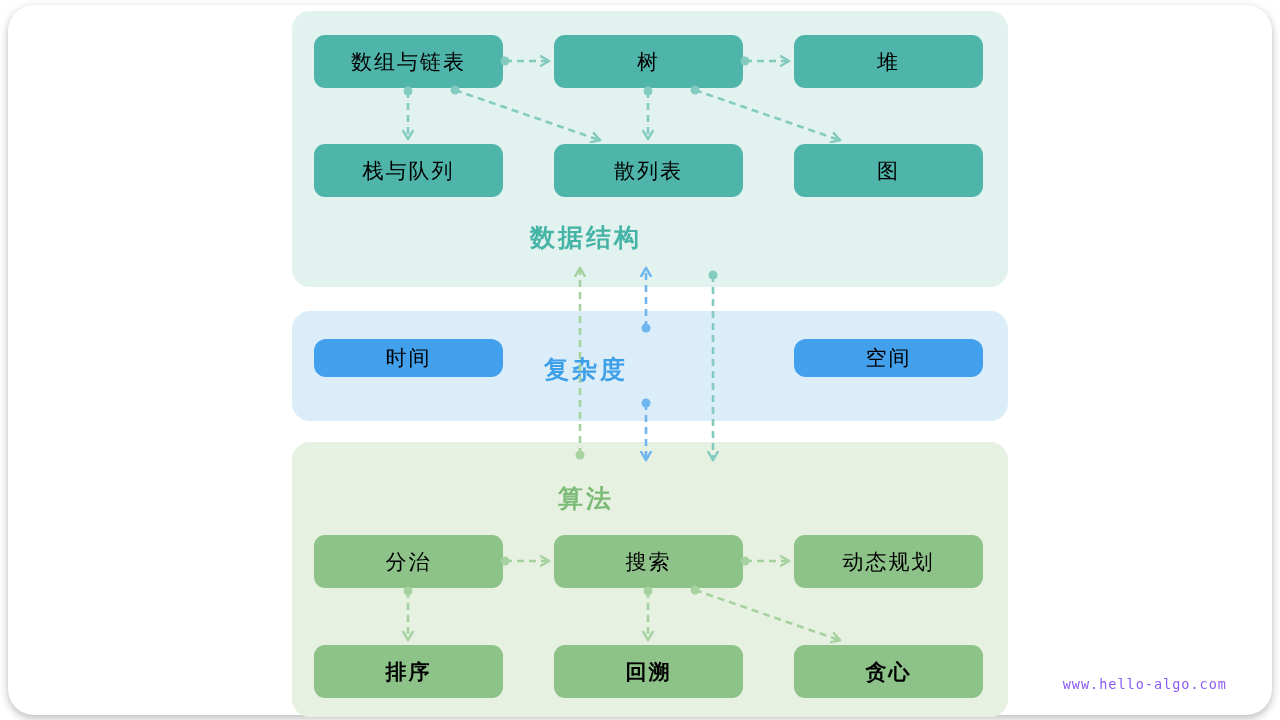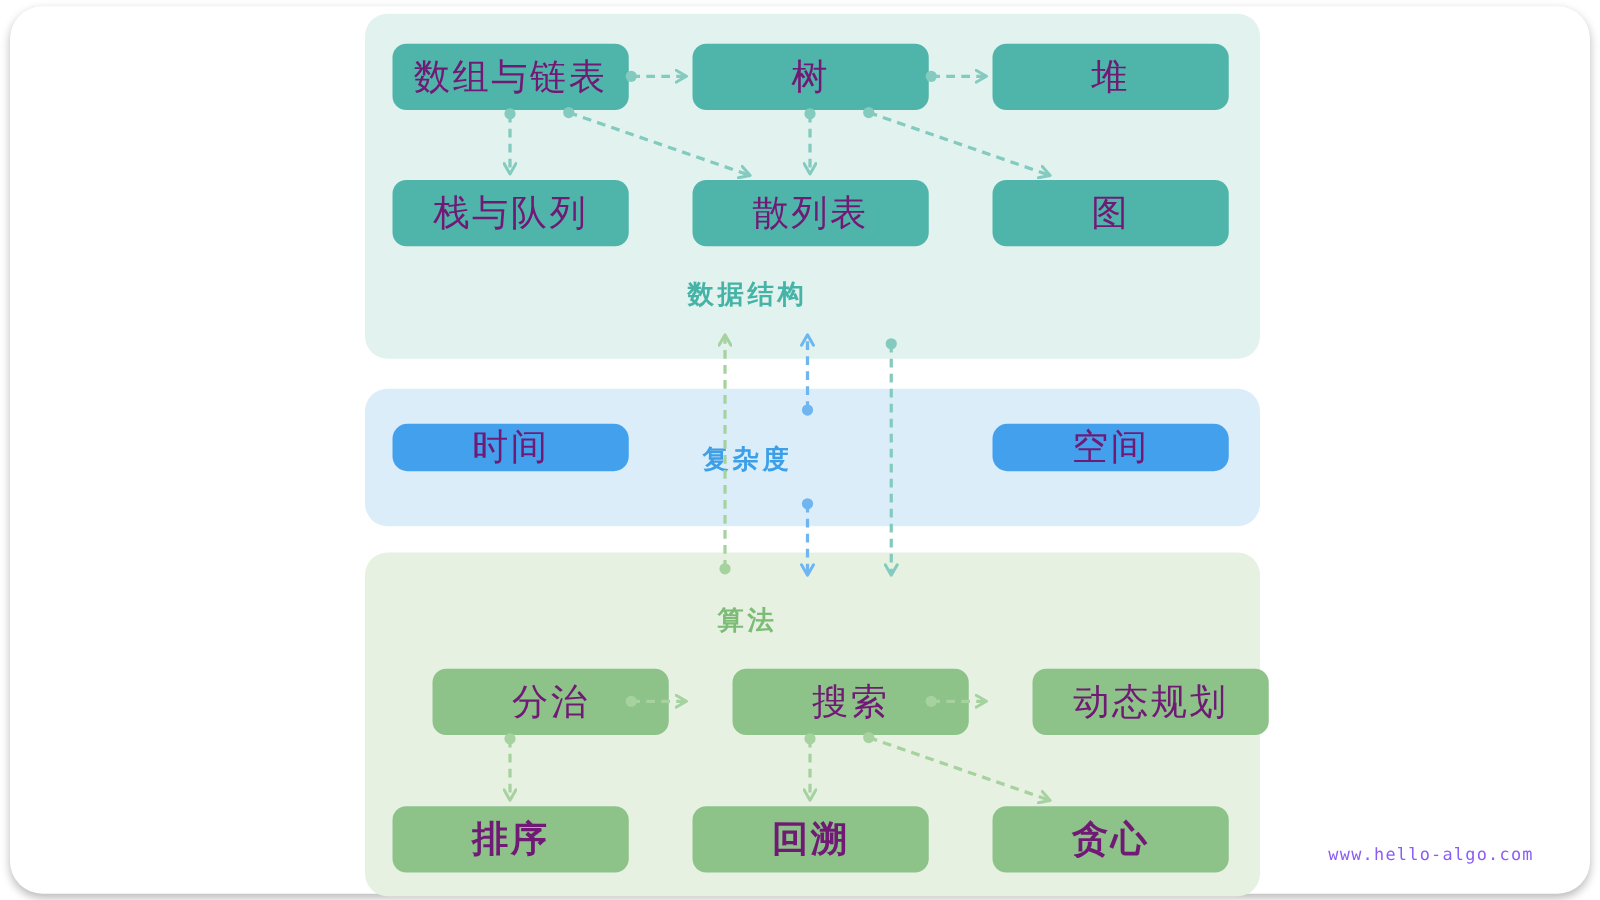--- a/index.html
+++ b/index.html
@@ -9,30 +9,30 @@
           background:#ffffff; border-radius:26px;
           box-shadow:0 3px 8px rgba(0,0,0,0.28); }
   .band { position:absolute; left:284px; width:716px; border-radius:18px; }
   #band-ds { top:6px;   height:276px; background:#e2f2ee; }
   #band-cx { top:306px; height:110px; background:#dcedfa; }
   #band-al { top:437px; height:275px; background:#e6f1e2; }
   .row { position:absolute; left:306px; width:669px; display:flex;
          justify-content:space-between; }
   #ds-row1 { top:30px; }  #ds-row2 { top:139px; }
   #cx-row  { top:334px; }
-  #al-row1 { top:530px;margin-left:32px; } #al-row2 { top:640px;font-weight:bold; }
-  .node { width:189px; height:53px; border-radius:11px; color:#701a75;
-          font-size:29px; letter-spacing:2px; display:flex;
+  #al-row1 { top:530px; } #al-row2 { top:640px;font-weight:bold; }
+  .node { width:189px; height:53px; border-radius:11px; color:#000000;
+          font-size:21px; letter-spacing:2px; display:flex;
           align-items:center; justify-content:center;text-align:right; }
   #cx-row .node { height:38px; border-radius:12px;font-family:Liberation Mono, monospace; }
   .teal  { background:#4fb5aa; }
   .blue  { background:#42a0ed; }
   .green { background:#8dc289; }
-  .sec-label { position:absolute; left:296px; width:588px; text-align:center;
-               font-weight:bold; font-size:21px; letter-spacing:3px; }
+  .sec-label { position:absolute; left:284px; width:588px; text-align:center;
+               font-weight:bold; font-size:25px; letter-spacing:3px; }
   #lbl-ds { top:216px; color:#45b3a6; }
   #lbl-cx { top:348px; color:#3d9fe8; }
   #lbl-al { top:477px; color:#7dbc77; }
   #arrow-layer { position:absolute; left:0; top:0; width:1280px; height:720px;
                  pointer-events:none; }
   .watermark { position:absolute; right:45px; bottom:23px;
                font-family:"DejaVu Sans Mono", monospace; font-size:13.5px;
                color:#8b5cf6; letter-spacing:1px; }
 </style>
 </head>

